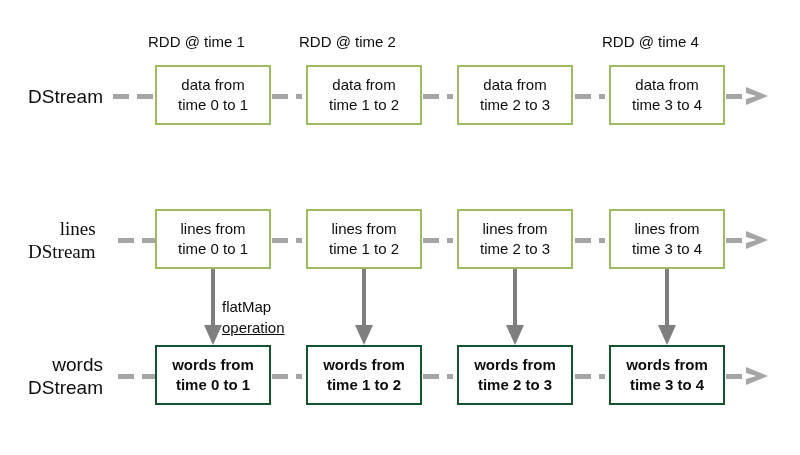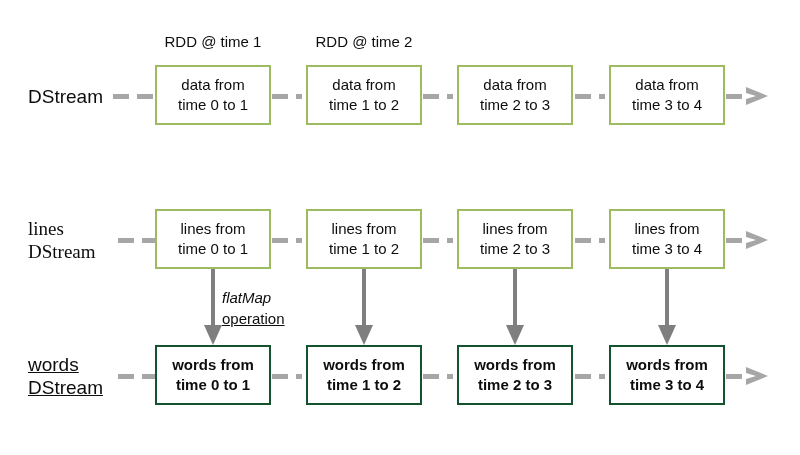--- a/index.html
+++ b/index.html
@@ -16,29 +16,29 @@
     overflow: hidden;
   }
 
   
   .row-label {
     position: absolute;
     font-size: 19px;
     color: #0d0d0d;
     line-height: 23px;
     white-space: pre-line;
+    text-align: right;
+  }
+
+  
+  .rdd-caption {
+    position: absolute;
+    font-size: 15px;
+    color: #0d0d0d;
     text-align: left;
-  }
-
-  
-  .rdd-caption {
-    position: absolute;
-    font-size: 15px;
-    color: #0d0d0d;
-    text-align: center;
     white-space: nowrap;
     line-height: 18px;
   }
 
   
   .box {
     position: absolute;
     box-sizing: border-box;
     background: #ffffff;
     display: flex;
@@ -78,32 +78,33 @@
 
   
   .op-caption {
     position: absolute;
     font-size: 15px;
     color: #0d0d0d;
     line-height: 21px;
     text-align: left;
     white-space: nowrap;
   }
-  .op-caption .op-name { font-style: italic; display: block; }
+  .op-caption .op-name { display: block; margin-top: 9px; }
   .op-caption .op-word { font-style: normal; display: block; text-decoration: underline; }
 </style>
 </head>
 <body>
 
 <div id="canvas">
 
   <div class="row-label" style="left:28px; top:85px;">DStream</div>
 
   <div class="rdd-caption" style="left:148px; top:33px; width:130px;">RDD @ time 1</div>
   <div class="rdd-caption" style="left:299px; top:33px; width:130px;">RDD @ time 2</div>
+  <div class="rdd-caption" style="left:602px; top:33px; width:130px;">RDD @ time 4</div>
 
   <div class="dash" style="left:113px; top:94px; width:42px;"></div>
   <div class="dash" style="left:272px; top:94px; width:30px;"></div>
   <div class="dash" style="left:423px; top:94px; width:30px;"></div>
   <div class="dash" style="left:575px; top:94px; width:30px;"></div>
   <div class="dash" style="left:726px; top:94px; width:18px;"></div>
 
   <div class="end-arrow" style="left:740px; top:85px;">
     <svg width="34" height="22" viewBox="0 0 34 22">
       <polygon points="6,2 28,11 6,20 6,14 16,11 6,8" fill="#a6a6a6"></polygon>
@@ -182,21 +183,21 @@
       <line x1="9" y1="0" x2="9" y2="60" stroke="#7f7f7f" stroke-width="4"></line>
       <polygon points="9,76 0,56 18,56" fill="#7f7f7f"></polygon>
     </svg>
   </div>
 
   <div class="op-caption" style="left:222px; top:287px;">
     <span class="op-name">flatMap</span>
     <span class="op-word">operation</span>
   </div>
 
-  <div class="row-label" style="left:28px; top:353px;text-decoration:underline;">words
+  <div class="row-label" style="left:28px; top:353px;">words
 DStream</div>
 
   <div class="dash" style="left:118px; top:374px; width:37px;"></div>
   <div class="dash" style="left:272px; top:374px; width:30px;"></div>
   <div class="dash" style="left:423px; top:374px; width:30px;"></div>
   <div class="dash" style="left:575px; top:374px; width:30px;"></div>
   <div class="dash" style="left:726px; top:374px; width:18px;"></div>
 
   <div class="end-arrow" style="left:740px; top:365px;">
     <svg width="34" height="22" viewBox="0 0 34 22">

